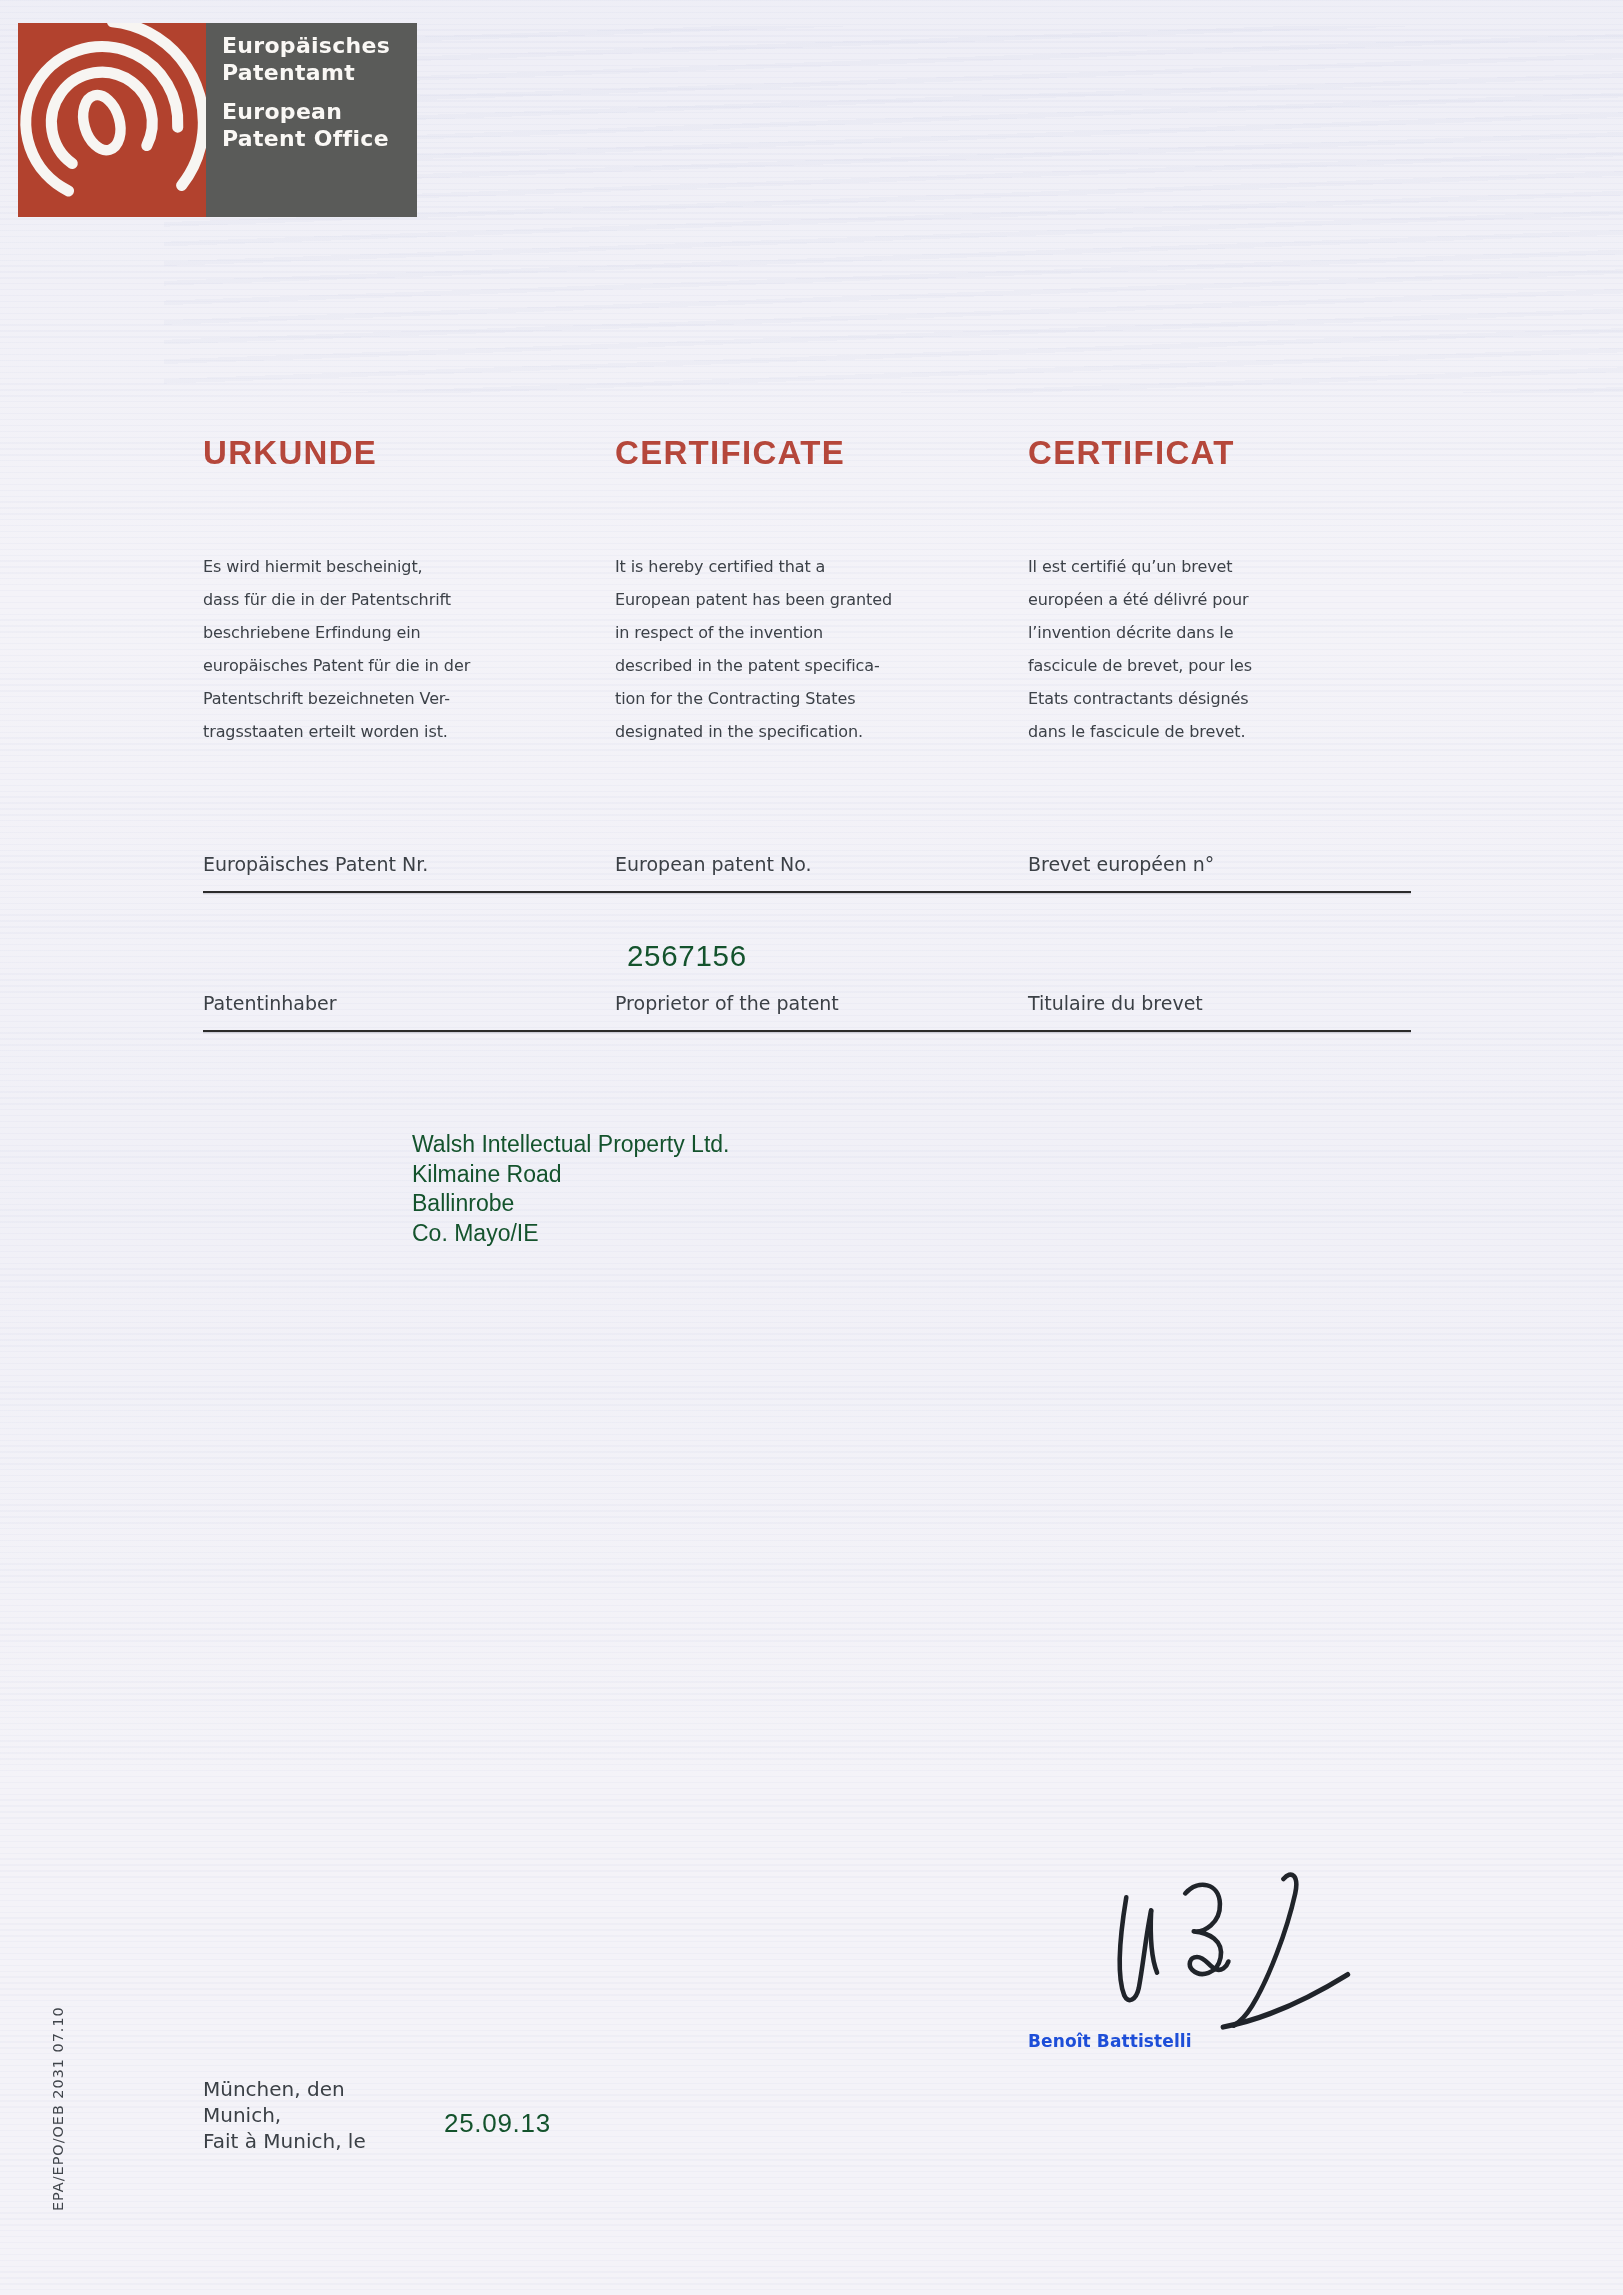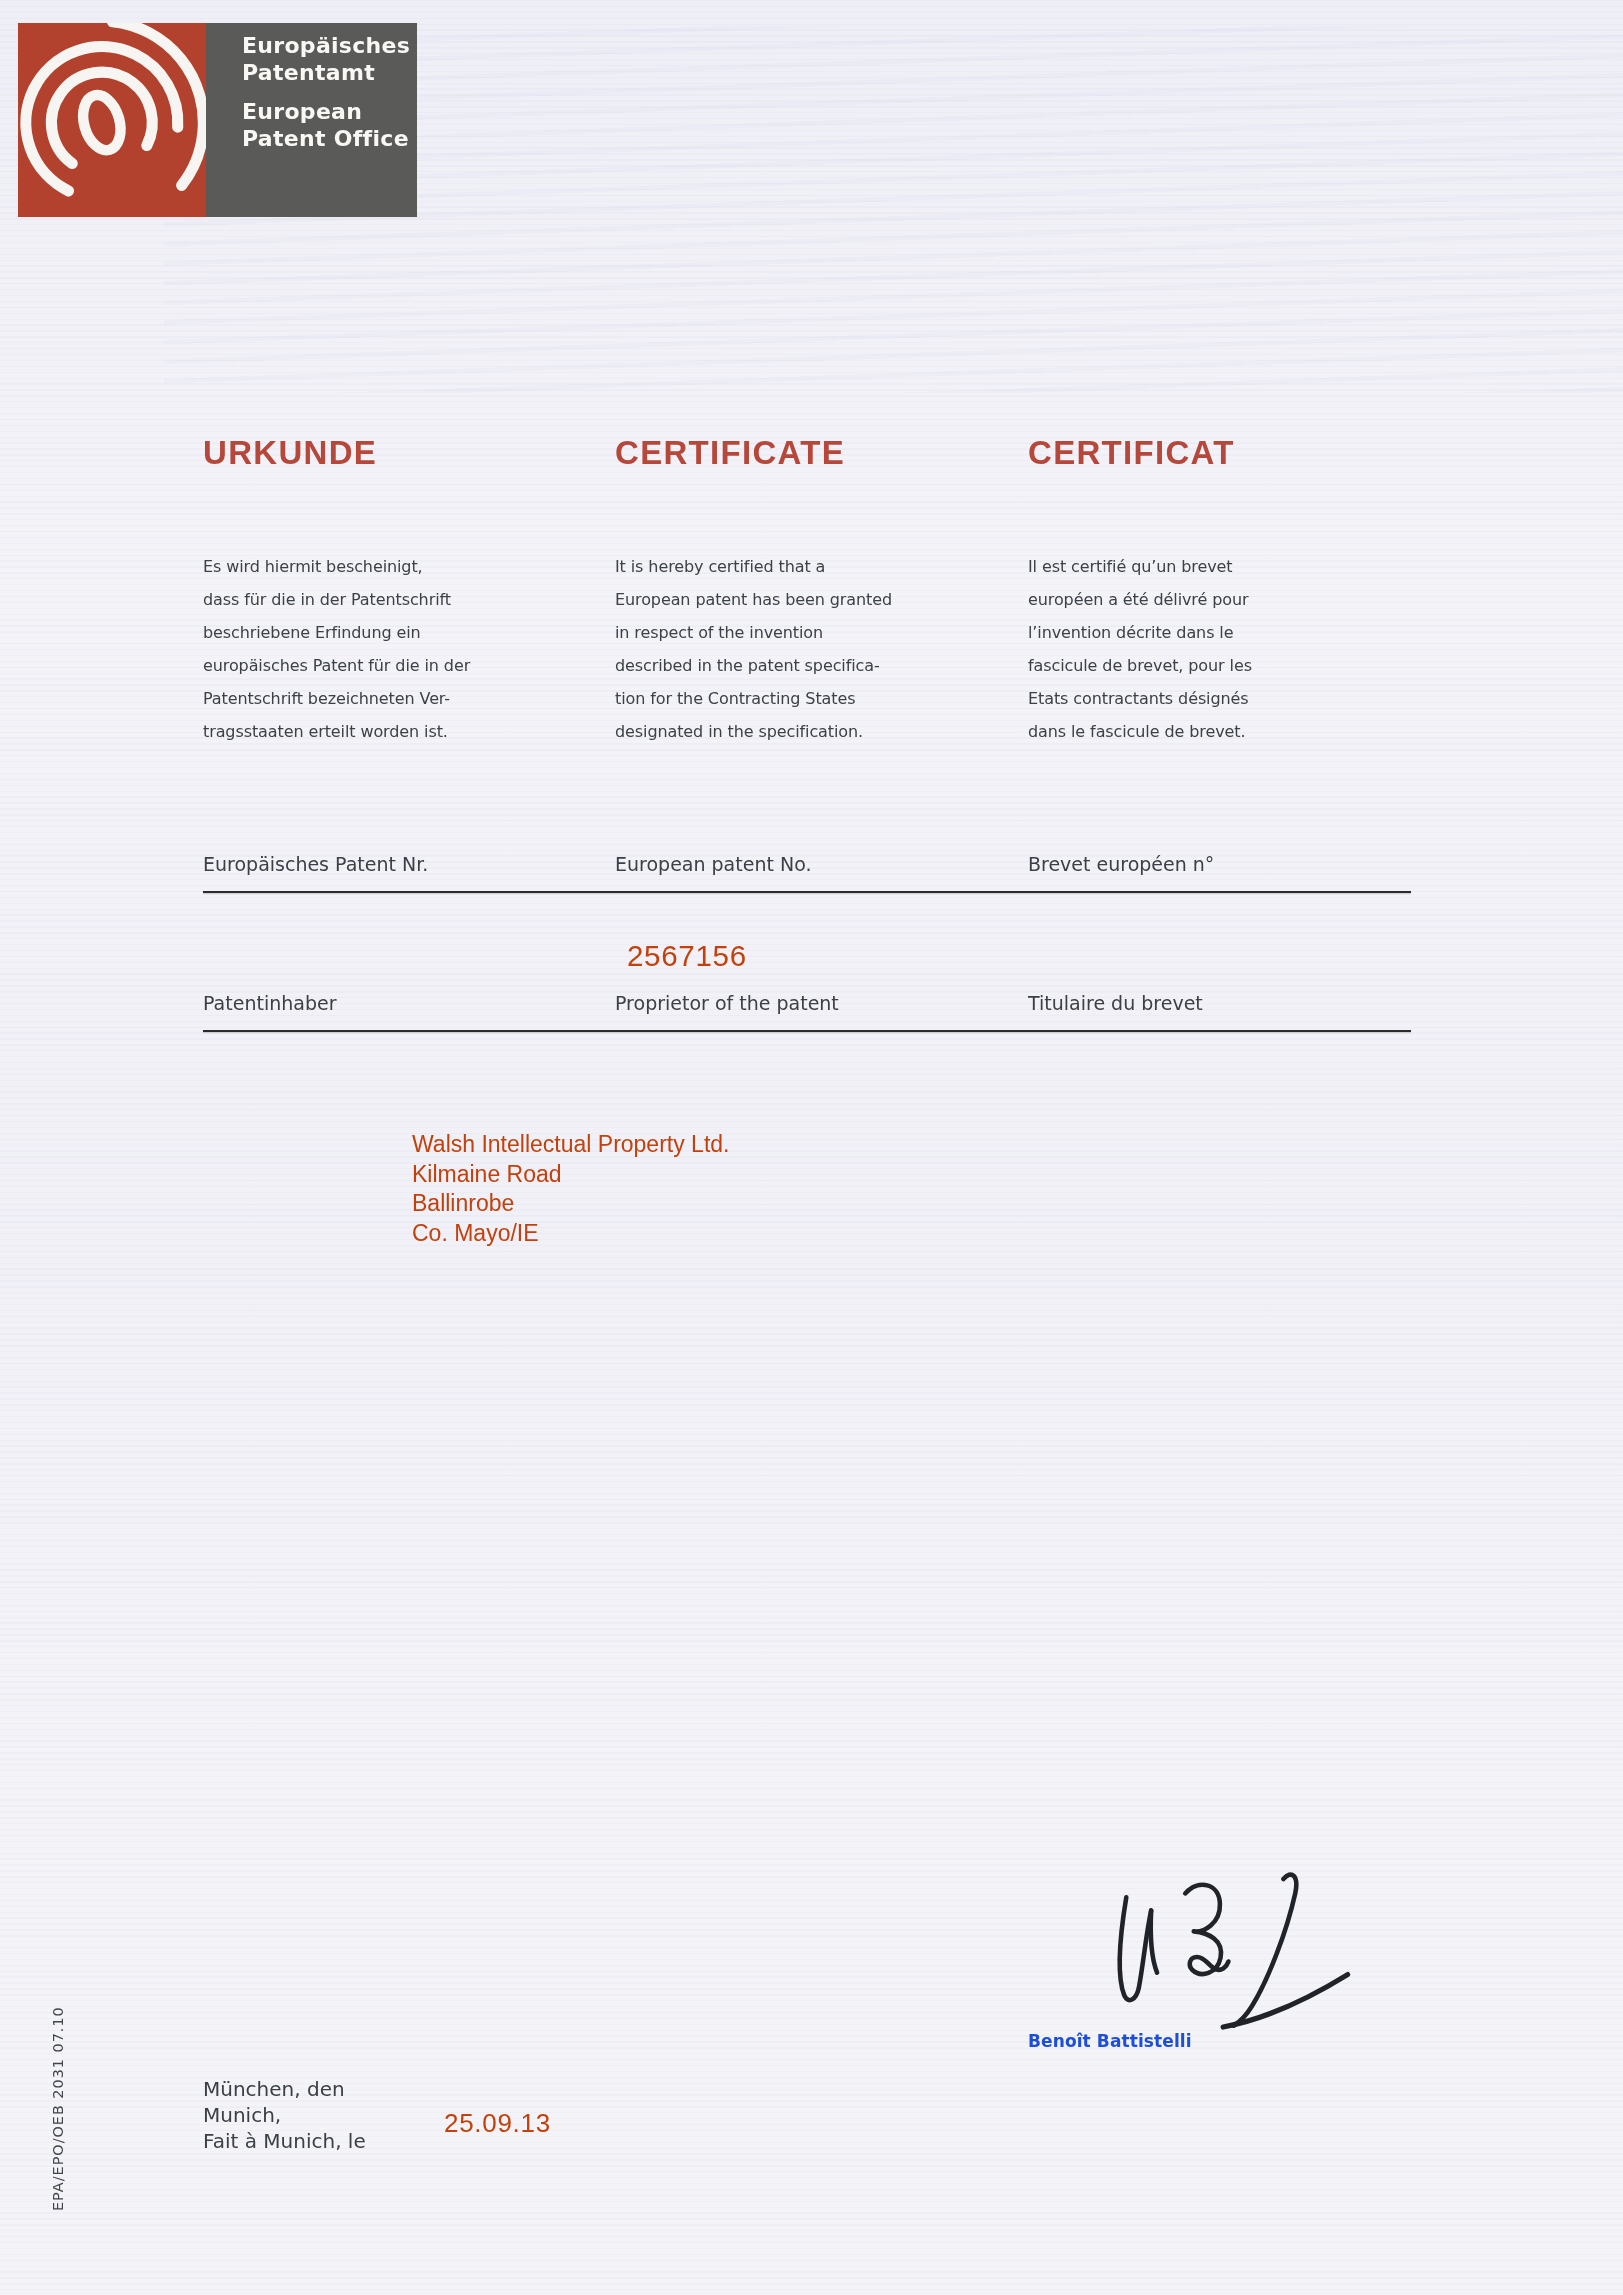--- a/index.html
+++ b/index.html
@@ -22,37 +22,37 @@
     position:absolute;left:164px;top:26px;width:1460px;height:367px;pointer-events:none;
     background:repeating-linear-gradient(178deg, rgba(172,182,214,0.13) 0 4.6px, rgba(255,255,255,0) 4.6px 19.6px);
     opacity:.55;
   }
 
   
   .logo-block{position:absolute;left:18.3px;top:23px;width:399px;height:194px;display:flex;}
   .logo-red{width:188px;height:100%;background:#b2422e;overflow:hidden;position:relative;flex:none;}
   .logo-red svg{position:absolute;left:0;top:0;}
   .logo-gray{flex:1;background:#5a5b59;padding:9.2px 0 0 15.7px;box-sizing:border-box;}
-  .logo-lang{color:#faf8f5;font-weight:bold;font-size:22px;line-height:27px;margin-bottom:11.8px;letter-spacing:0.3px;margin-left:20px;}
+  .logo-lang{color:#faf8f5;font-weight:bold;font-size:22px;line-height:27px;margin-bottom:11.8px;letter-spacing:0.3px;}
 
   
   .col-header{position:absolute;top:434px;font-family:"Liberation Sans",sans-serif;font-weight:bold;font-size:33px;letter-spacing:1.3px;color:#b5473b;}
   .col-1{left:203px;} .col-2{left:615px;} .col-3{left:1028px;}
 
   .paragraph{position:absolute;top:550px;width:393px;font-size:16px;line-height:33px;letter-spacing:-0.1px;color:#3c4148;}
   .paragraph div{white-space:nowrap;}
 
   .field-label{position:absolute;font-size:19px;color:#3b4046;white-space:nowrap;}
   .label-row1{top:853px;}
   .label-row2{top:992px;}
   .rule{position:absolute;left:203px;width:1208px;height:2px;background:#2b2b2b;box-shadow:0 1.3px 0 rgba(60,60,80,.18);}
   .rule-1{top:891px;}
   .rule-2{top:1030px;}
 
-  .typed{font-family:"Liberation Sans",sans-serif;color:#c2410c;}
+  .typed{font-family:"Liberation Sans",sans-serif;color:#14532d;}
   .patent-number{position:absolute;left:627px;top:939px;font-size:29.5px;letter-spacing:0.7px;}
   .proprietor{position:absolute;left:412px;top:1130px;font-size:23px;line-height:29.5px;}
 
   
   .signature{position:absolute;left:1087px;top:1871px;width:275px;height:164px;}
   .signer-name{position:absolute;left:1028px;top:2031px;font-weight:bold;font-size:17px;color:#1d4ed8;letter-spacing:0.1px;}
   .signer-titles{position:absolute;left:1028px;top:2076px;font-size:19px;line-height:25px;color:#3b4046;white-space:nowrap;}
 
   
   .issue-place{position:absolute;left:203px;top:2076px;font-size:20px;line-height:26px;color:#3b4046;white-space:nowrap;}

